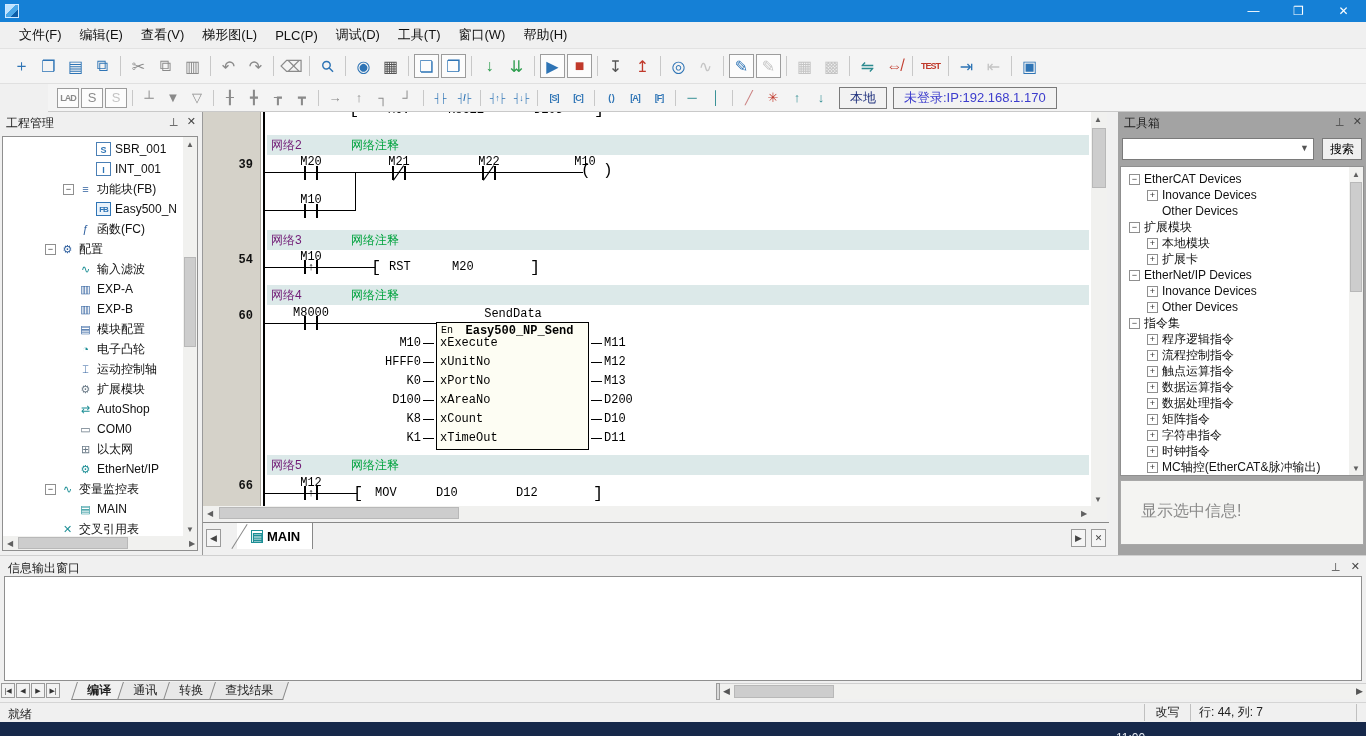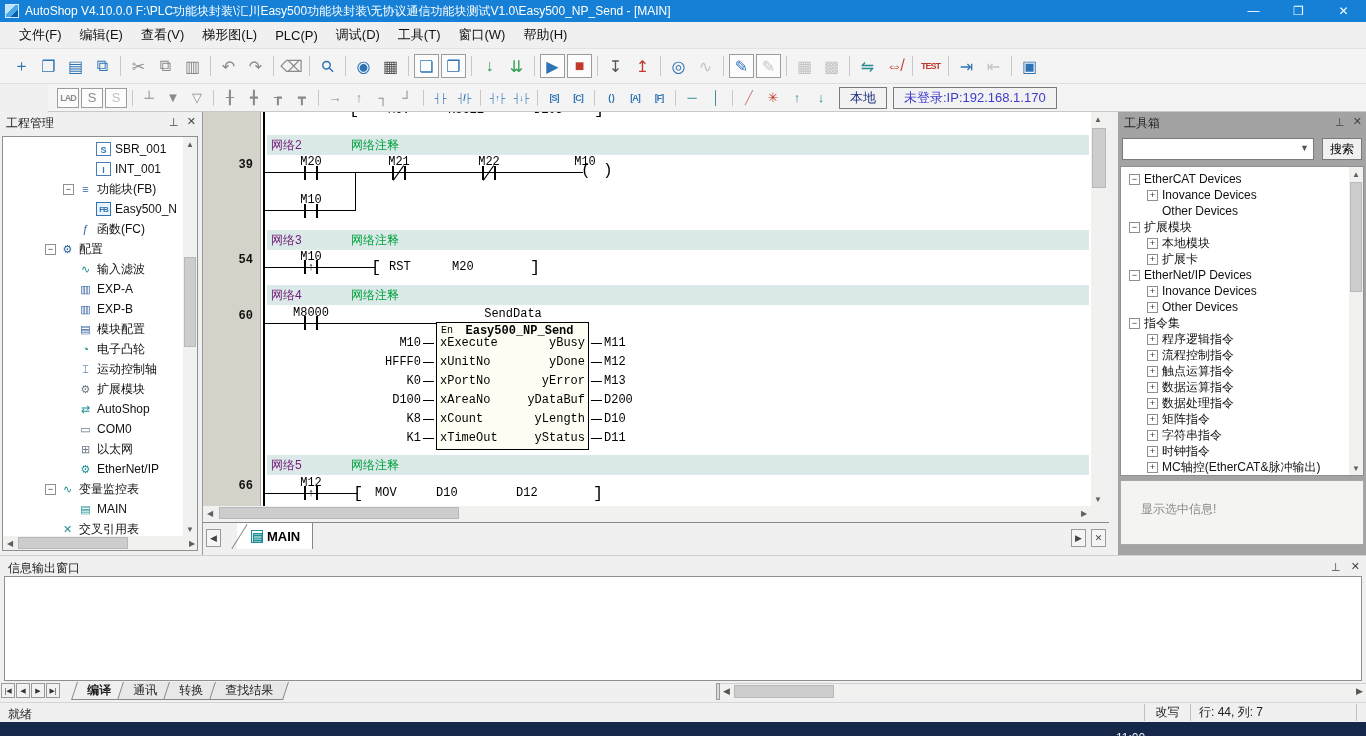--- a/index.html
+++ b/index.html
@@ -94,21 +94,21 @@
   #main-tab-icon { color:#1e8f96; font-size:12px; margin-right:4px; border:1px solid #1e8f96; width:12px; height:13px; line-height:12px; text-align:center; }
 
   
   #right-panel { position:absolute; left:1118px; top:112px; width:248px; height:443px; background:#a3a3a3; }
   #tb-search-row { position:absolute; left:4px; top:26px; width:240px; height:22px; }
   #tb-combo { position:absolute; left:0; top:0; width:192px; height:22px; background:#fff; border:1px solid #7a7a7a; }
   #tb-combo .arrow { position:absolute; right:4px; top:4px; color:#555; font-size:9px; }
   #tb-search-btn { position:absolute; right:0; top:0; width:40px; height:22px; border:1px solid #7a7a7a; background:#f0f0f0; font-size:12px; display:flex; align-items:center; justify-content:center; }
   #toolbox-box { position:absolute; left:2px; top:54px; width:244px; height:310px; background:#fff; border:1px solid #8f8f8f; overflow:hidden; }
   #toolbox-tree .trow { height:16px; font-size:12px; }
-  #tb-info { position:absolute; left:2px; top:368px; width:244px; height:65px; background:#f4f4f2; border:1px solid #a8a8a8; color:#8a8a8a; font-size:12px; padding:20px; }
+  #tb-info { position:absolute; left:2px; top:368px; width:244px; height:65px; background:#f4f4f2; border:1px solid #a8a8a8; color:#8a8a8a; font-size:16px; padding:20px; }
 
   
   #output-panel { position:absolute; left:0; top:555px; width:1366px; height:147px; background:#f0f0f0; border-top:1px solid #d0d0d0; }
   #output-title { position:absolute; left:8px; top:4px; font-size:12px; color:#222; }
   #output-hicons { position:absolute; right:6px; top:4px; display:flex; gap:10px; }
   #output-box { position:absolute; left:4px; top:20px; width:1358px; height:105px; background:#fff; border:1px solid #8f8f8f; }
   #output-tabrow { position:absolute; left:0; top:126px; width:1366px; height:21px; display:flex; align-items:flex-start; }
   .onav { width:14px; height:15px; border:1px solid #9a9a9a; background:#f2f2f2; font-size:7px; display:flex; align-items:center; justify-content:center; margin:1px 0 0 1px; color:#333; }
   .btab { height:18px; padding:0 12px; display:flex; align-items:center; font-size:12px; color:#222; border:1px solid #888; border-top:none; background:#e8e8e8; transform:skewX(-18deg); margin-left:-4px; }
   .btab span { transform:skewX(18deg); }
@@ -128,21 +128,20 @@
   #taskbar { position:absolute; left:0; top:722px; width:1366px; height:14px; background:#16284a; overflow:hidden; }
   #task-time { position:absolute; left:1116px; top:9px; color:#e8edf5; font-size:12px; }
 </style>
 </head>
 <body>
 
 <div id="app">
 
   <div id="titlebar">
     <span id="app-icon"></span>
-    <span id="title-text">AutoShop V4.10.0.0  F:\PLC功能块封装\汇川Easy500功能块封装\无协议通信功能块测试V1.0\Easy500_NP_Send - [MAIN]</span>
     <div id="win-controls">
       <span class="win-btn">—</span>
       <span class="win-btn">❐</span>
       <span class="win-btn">✕</span>
     </div>
   </div>
 
   <div id="menubar">
       <span class="menu-item">文件(F)</span>
       <span class="menu-item">编辑(E)</span>
@@ -468,28 +467,20 @@
             <span class="pdash"></span>
           </div>
         </div>
       <div class="fbcol" id="fb-innames" style="left:237px;top:222px;">
           <div class="fbrow">xExecute</div>
           <div class="fbrow">xUnitNo</div>
           <div class="fbrow">xPortNo</div>
           <div class="fbrow">xAreaNo</div>
           <div class="fbrow">xCount</div>
           <div class="fbrow">xTimeOut</div>
-        </div>
-      <div class="fbcol" id="fb-outnames" style="left:246px;top:222px;width:136px;">
-          <div class="fbrow" style="justify-content: flex-end;">yBusy</div>
-          <div class="fbrow" style="justify-content: flex-end;">yDone</div>
-          <div class="fbrow" style="justify-content: flex-end;">yError</div>
-          <div class="fbrow" style="justify-content: flex-end;">yDataBuf</div>
-          <div class="fbrow" style="justify-content: flex-end;">yLength</div>
-          <div class="fbrow" style="justify-content: flex-end;">yStatus</div>
         </div>
       <div class="fbcol" id="fb-out" style="left:386px;top:222px;">
           <div class="fbrow">
             <span class="pdash"></span>
             <span>M11</span>
           </div>
           <div class="fbrow">
             <span class="pdash"></span>
             <span>M12</span>
           </div>

